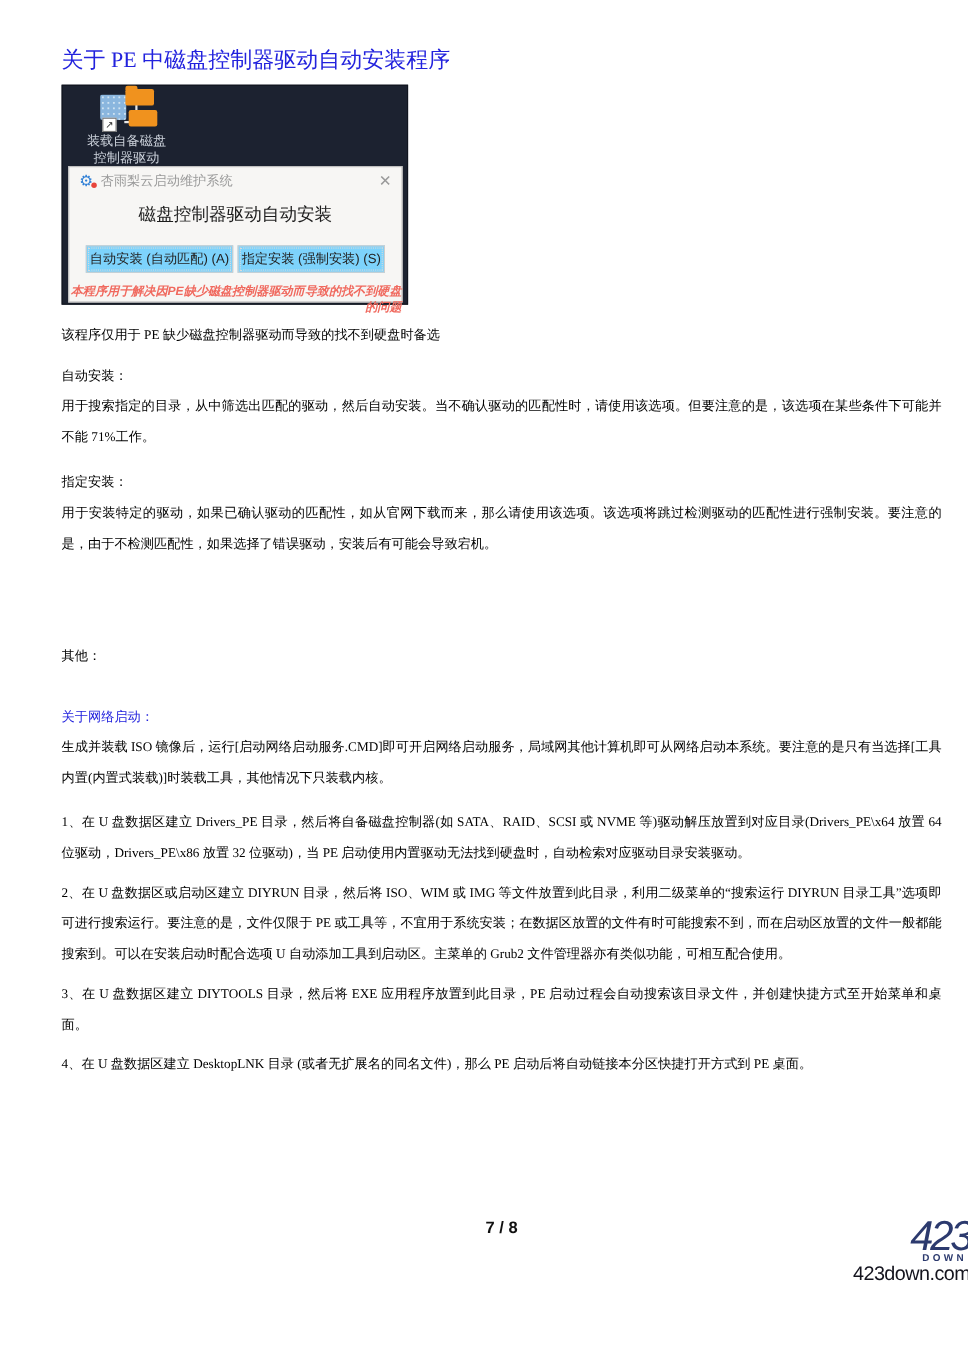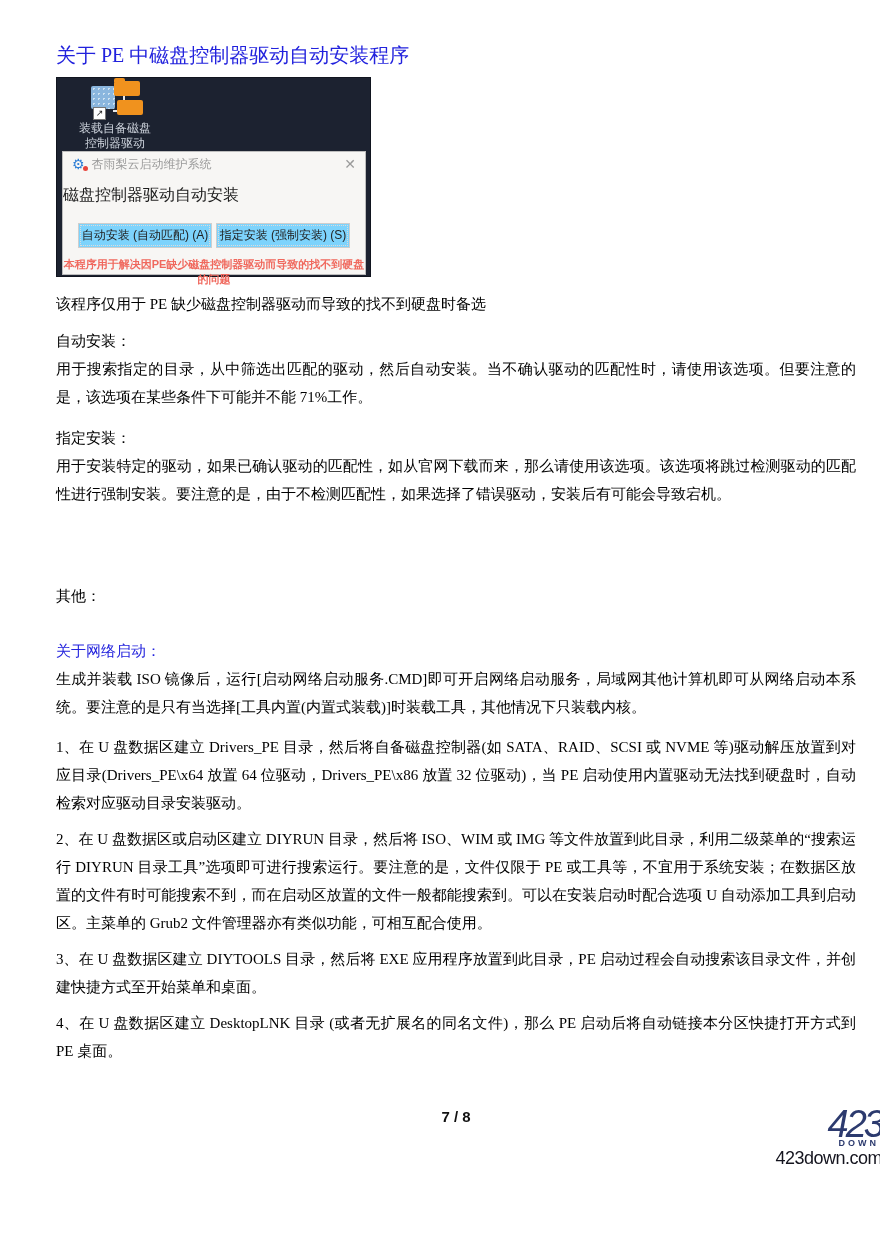--- a/index.html
+++ b/index.html
@@ -38,30 +38,30 @@
   .dialog {
     position:absolute; left:5px; right:4px; top:73px; height:124px;
     background:#f7f6f4; border:1px solid #bdbdbd; box-sizing:border-box;
     font-family:"Liberation Sans",sans-serif;
   }
   .titlebar { display:flex; align-items:center; height:24px; padding:0 9px; }
   .gear { position:relative; color:#2f7fd6; font-size:14px; line-height:14px; }
   .gear-dot { position:absolute; right:-3px; bottom:0; width:5px; height:5px; background:#e8453c; border-radius:50%; }
   .tb-text { margin-left:7px; font-size:12px; color:#9a9a9a; }
   .tb-close { margin-left:auto; font-size:14px; color:#9a9a9a; cursor:default; }
-  .dlg-heading { margin-top:9px; text-align:left; font-size:16px; color:#1c1c1c; }
+  .dlg-heading { margin-top:9px; text-align:center; font-size:16px; color:#1c1c1c; }
   .btn-row { display:flex; justify-content:space-between; margin-top:17px; padding:0 15px; }
   .dlg-btn {
     width:134px; height:25px; background:#7dd3fc; border:1px solid #cfcecd;
     font:12px/23px "Liberation Sans",sans-serif; color:#222; padding:0; outline:1px dotted #dcdbda; outline-offset:-3px;
   }
-  .dlg-warning { margin-top:9px; text-align:center; font-size:11px; font-weight:bold; color:#f0695e; }
+  .dlg-warning { margin-top:9px; text-align:right; font-size:11px; font-weight:bold; color:#f0695e;font-style:italic; }
 
   
-  .para { margin:0; font-size:15px; line-height:28px; text-align:justify; }
+  .para { margin:0; font-size:12px; line-height:28px; text-align:justify; }
   .mt-note  { margin-top:13px; }
   .mt-auto  { margin-top:9px; }
   .mt-force { margin-top:13px; }
   .mt-net   { margin-top:27px; }
   .mt-other { margin-top:74px; }
   .mt-item1 { margin-top:12px; }
   .mt-item  { margin-top:8px; }
   .sec-line { display:block; }
   .blue { color:#2222dd; }
 

